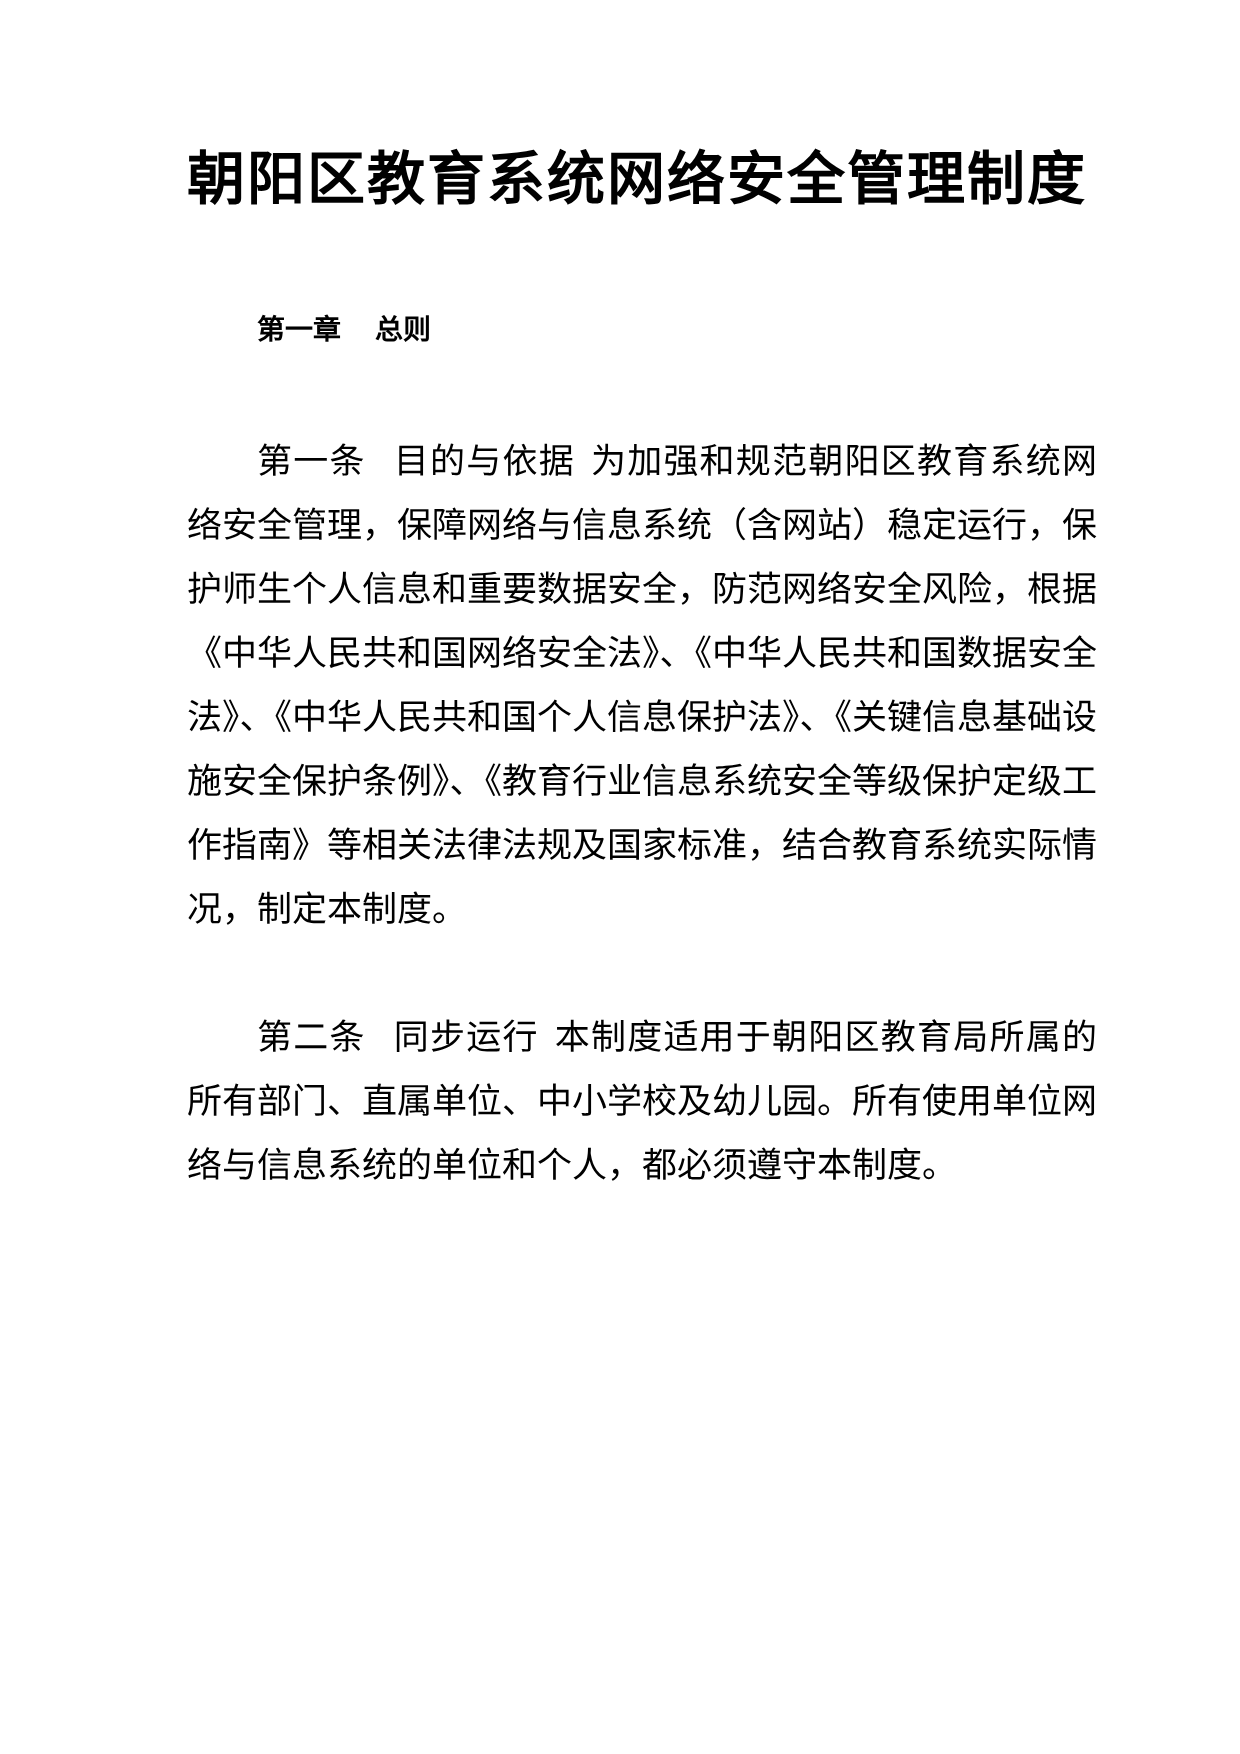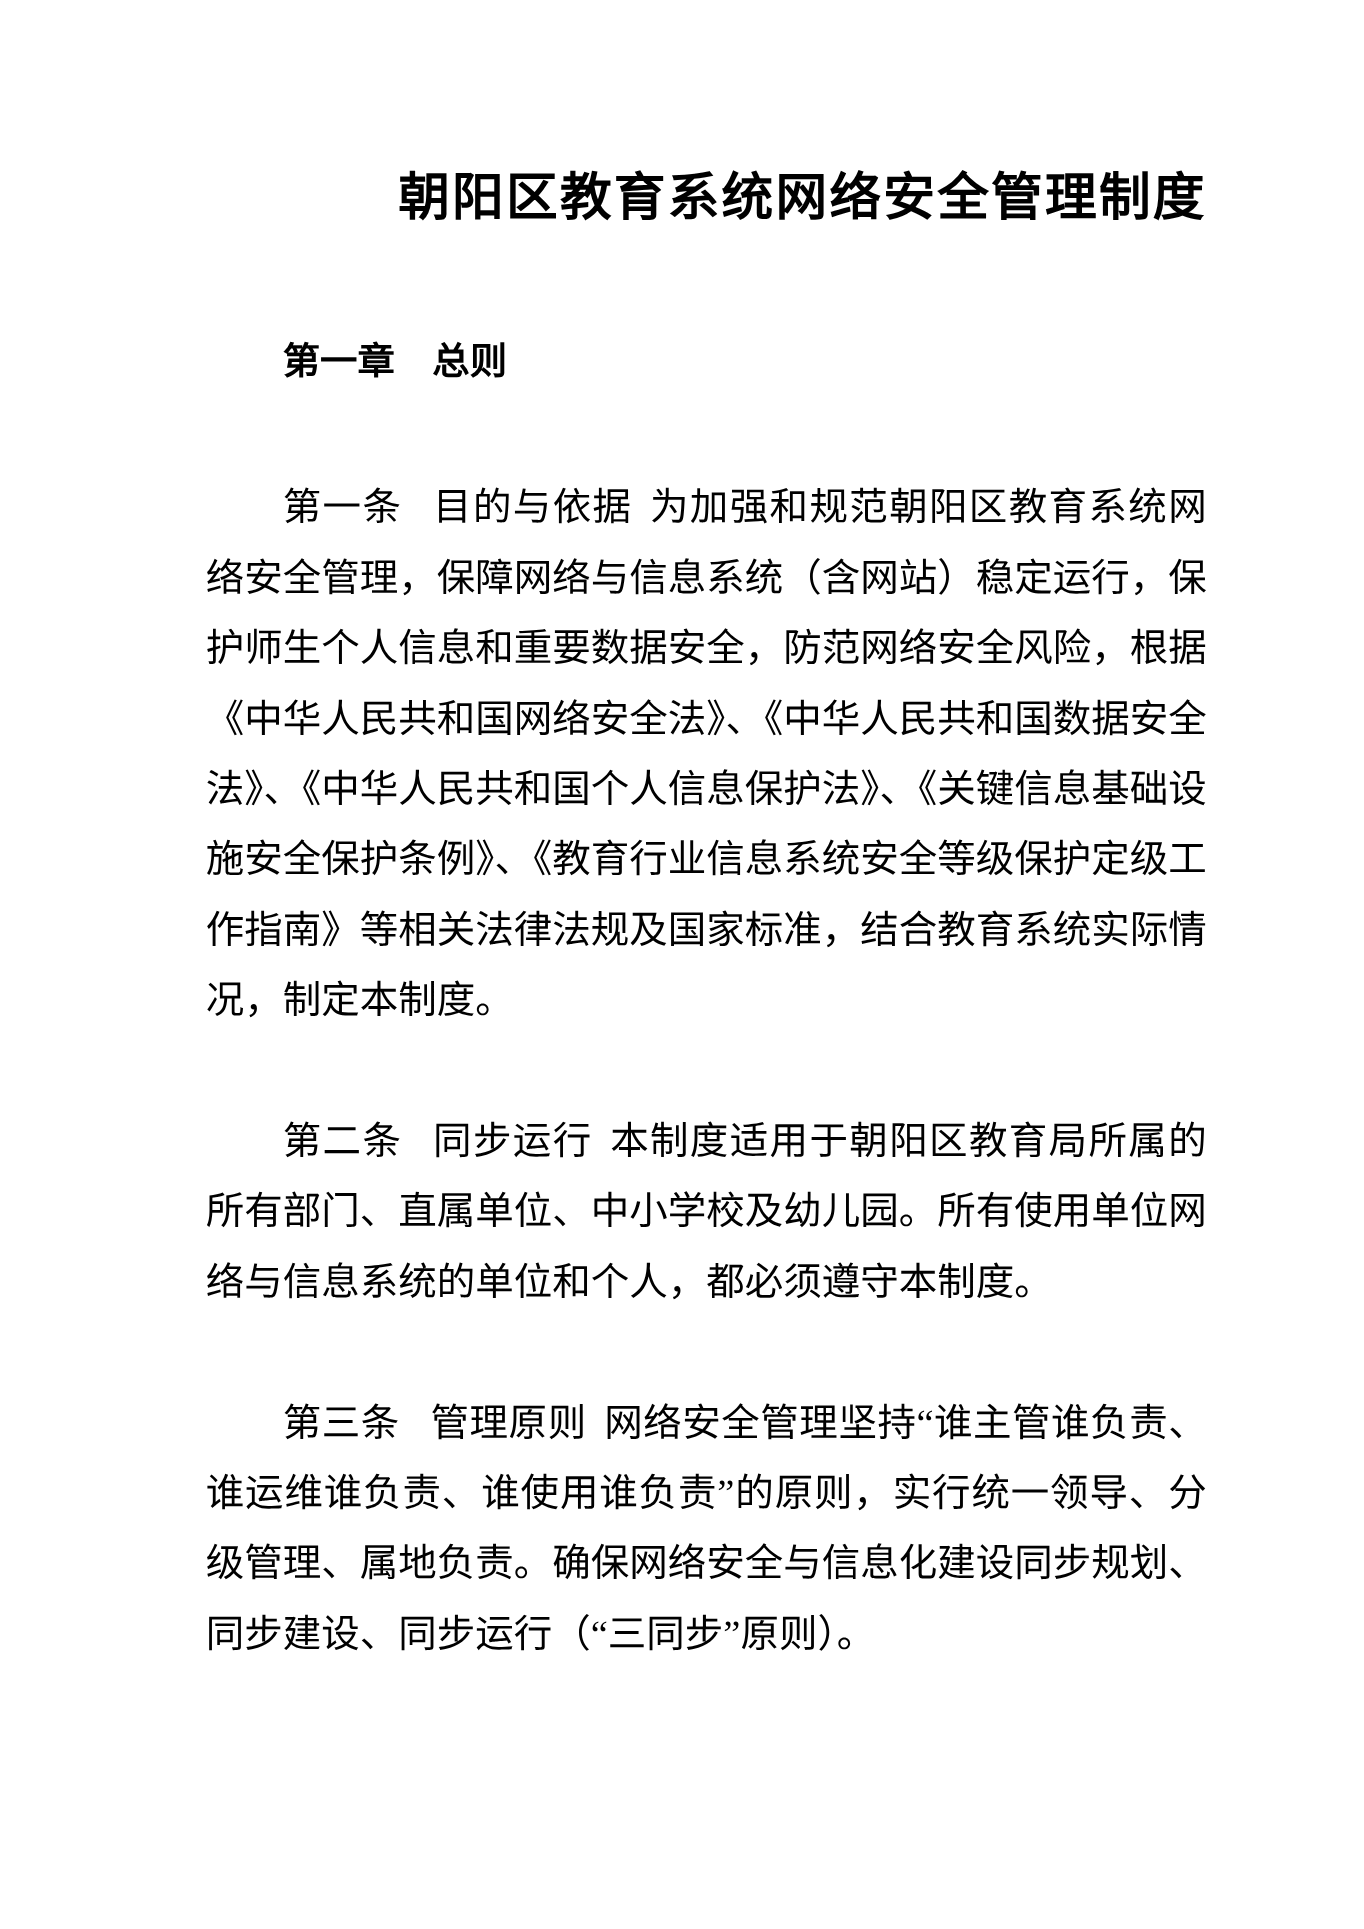--- a/index.html
+++ b/index.html
@@ -12,31 +12,31 @@
   }
   .page {
     position: relative;
     width: 1240px;
     height: 1754px;
     background: #ffffff;
     overflow: hidden;
     padding: 150px 143px 0 187px;
   }
   .doc-title {
-    font-size: 47px;
+    font-size: 58px;
     line-height: 60px;
     font-weight: 700;
-    text-align: right;
+    text-align: left;
     letter-spacing: 2px;
     white-space: nowrap;
   }
   .chapter {
     margin-top: 100px;
     padding-left: 70px;
-    font-size: 34px;
+    font-size: 28px;
     line-height: 40px;
     font-weight: 700;
   }
   .chapter-title-text { margin-left: 34px; }
   .para {
     margin-top: 64px;
     font-size: 35px;
     line-height: 64px;
     text-align: justify;
     text-justify: inter-character;
@@ -58,17 +58,14 @@
   </h2>
 
   <p class="para first">
     <span class="article-label">第一条</span><span class="article-topic">目的与依据</span><span>为加强和规范朝阳区教育系统网络安全管理，保障网络与信息系统（含网站）稳定运行，保护师生个人信息和重要数据安全，防范网络安全风险，根据《中华人民共和国网络安全法》、《中华人民共和国数据安全法》、《中华人民共和国个人信息保护法》、《关键信息基础设施安全保护条例》、《教育行业信息系统安全等级保护定级工作指南》等相关法律法规及国家标准，结合教育系统实际情况，制定本制度。</span>
   </p>
 
   <p class="para">
     <span class="article-label">第二条</span><span class="article-topic">同步运行</span><span>本制度适用于朝阳区教育局所属的所有部门、直属单位、中小学校及幼儿园。所有使用单位网络与信息系统的单位和个人，都必须遵守本制度。</span>
   </p>
 
-  <p class="para">
-    <span class="article-label">第三条</span><span class="article-topic">管理原则</span><span>网络安全管理坚持“谁主管谁负责、谁运维谁负责、谁使用谁负责”的原则，实行统一领导、分级管理、属地负责。确保网络安全与信息化建设同步规划、同步建设、同步运行（“三同步”原则）。</span>
-  </p>
 
 </div>
 
 </body></html>

